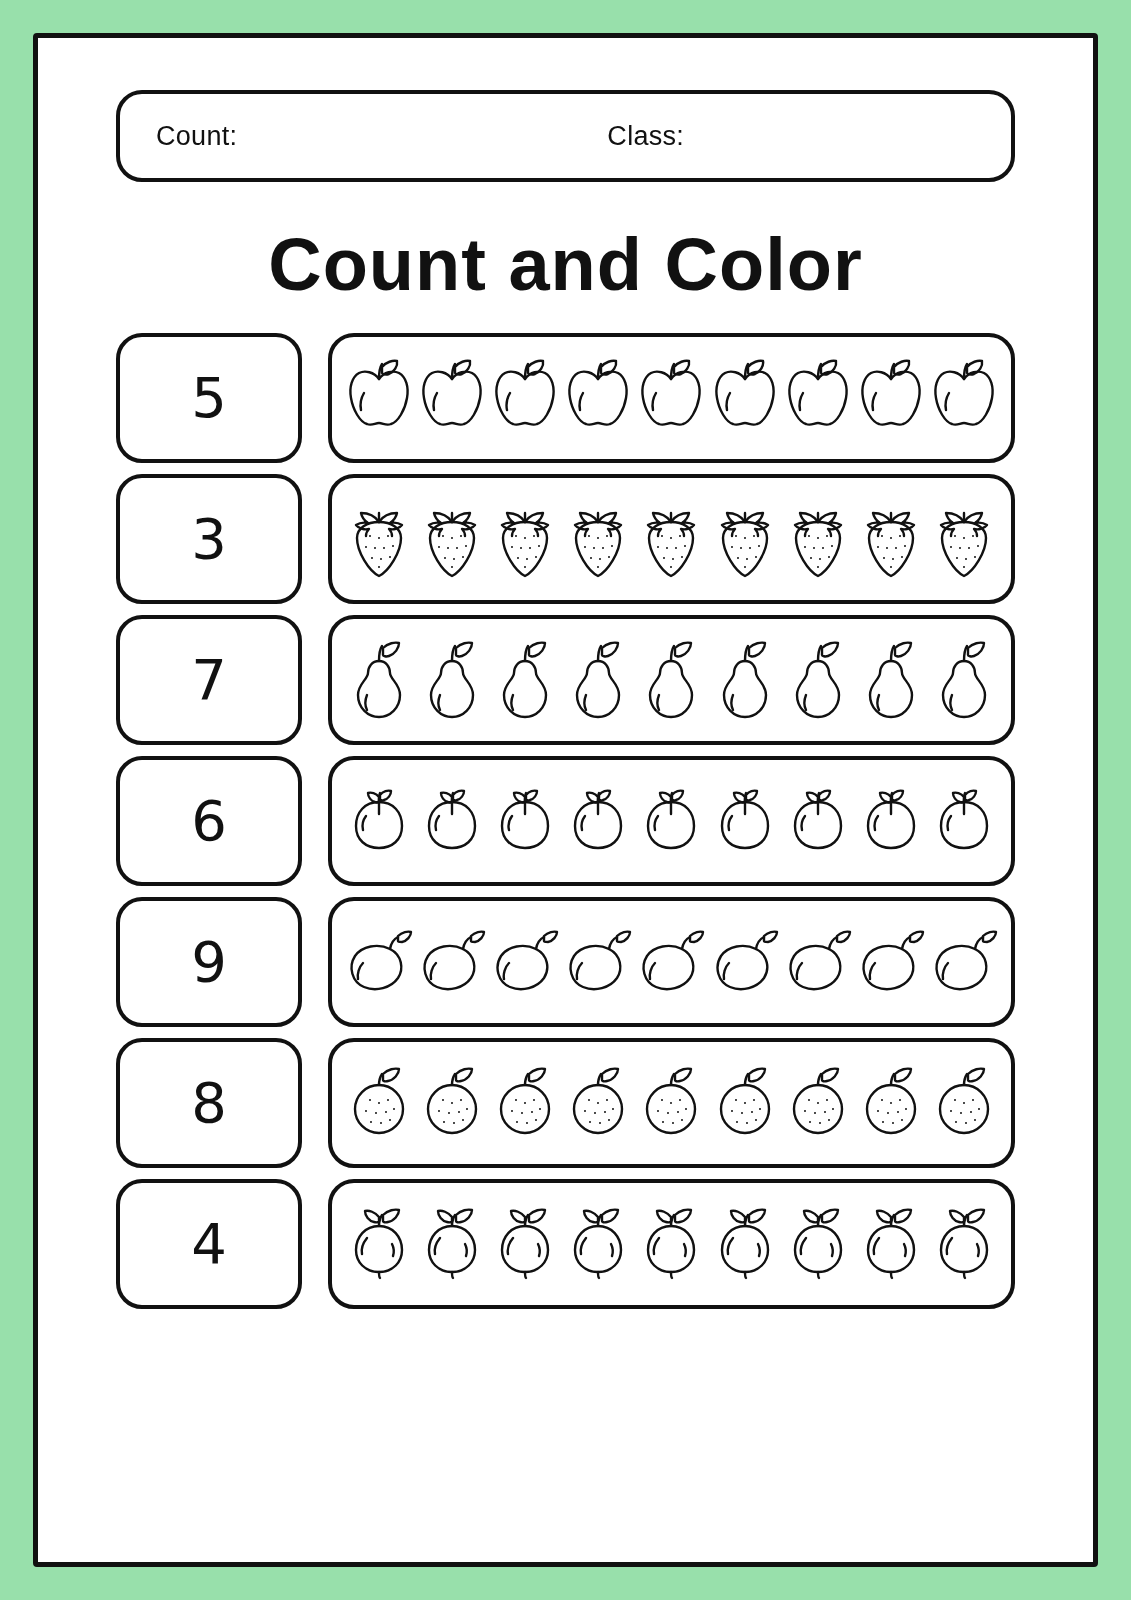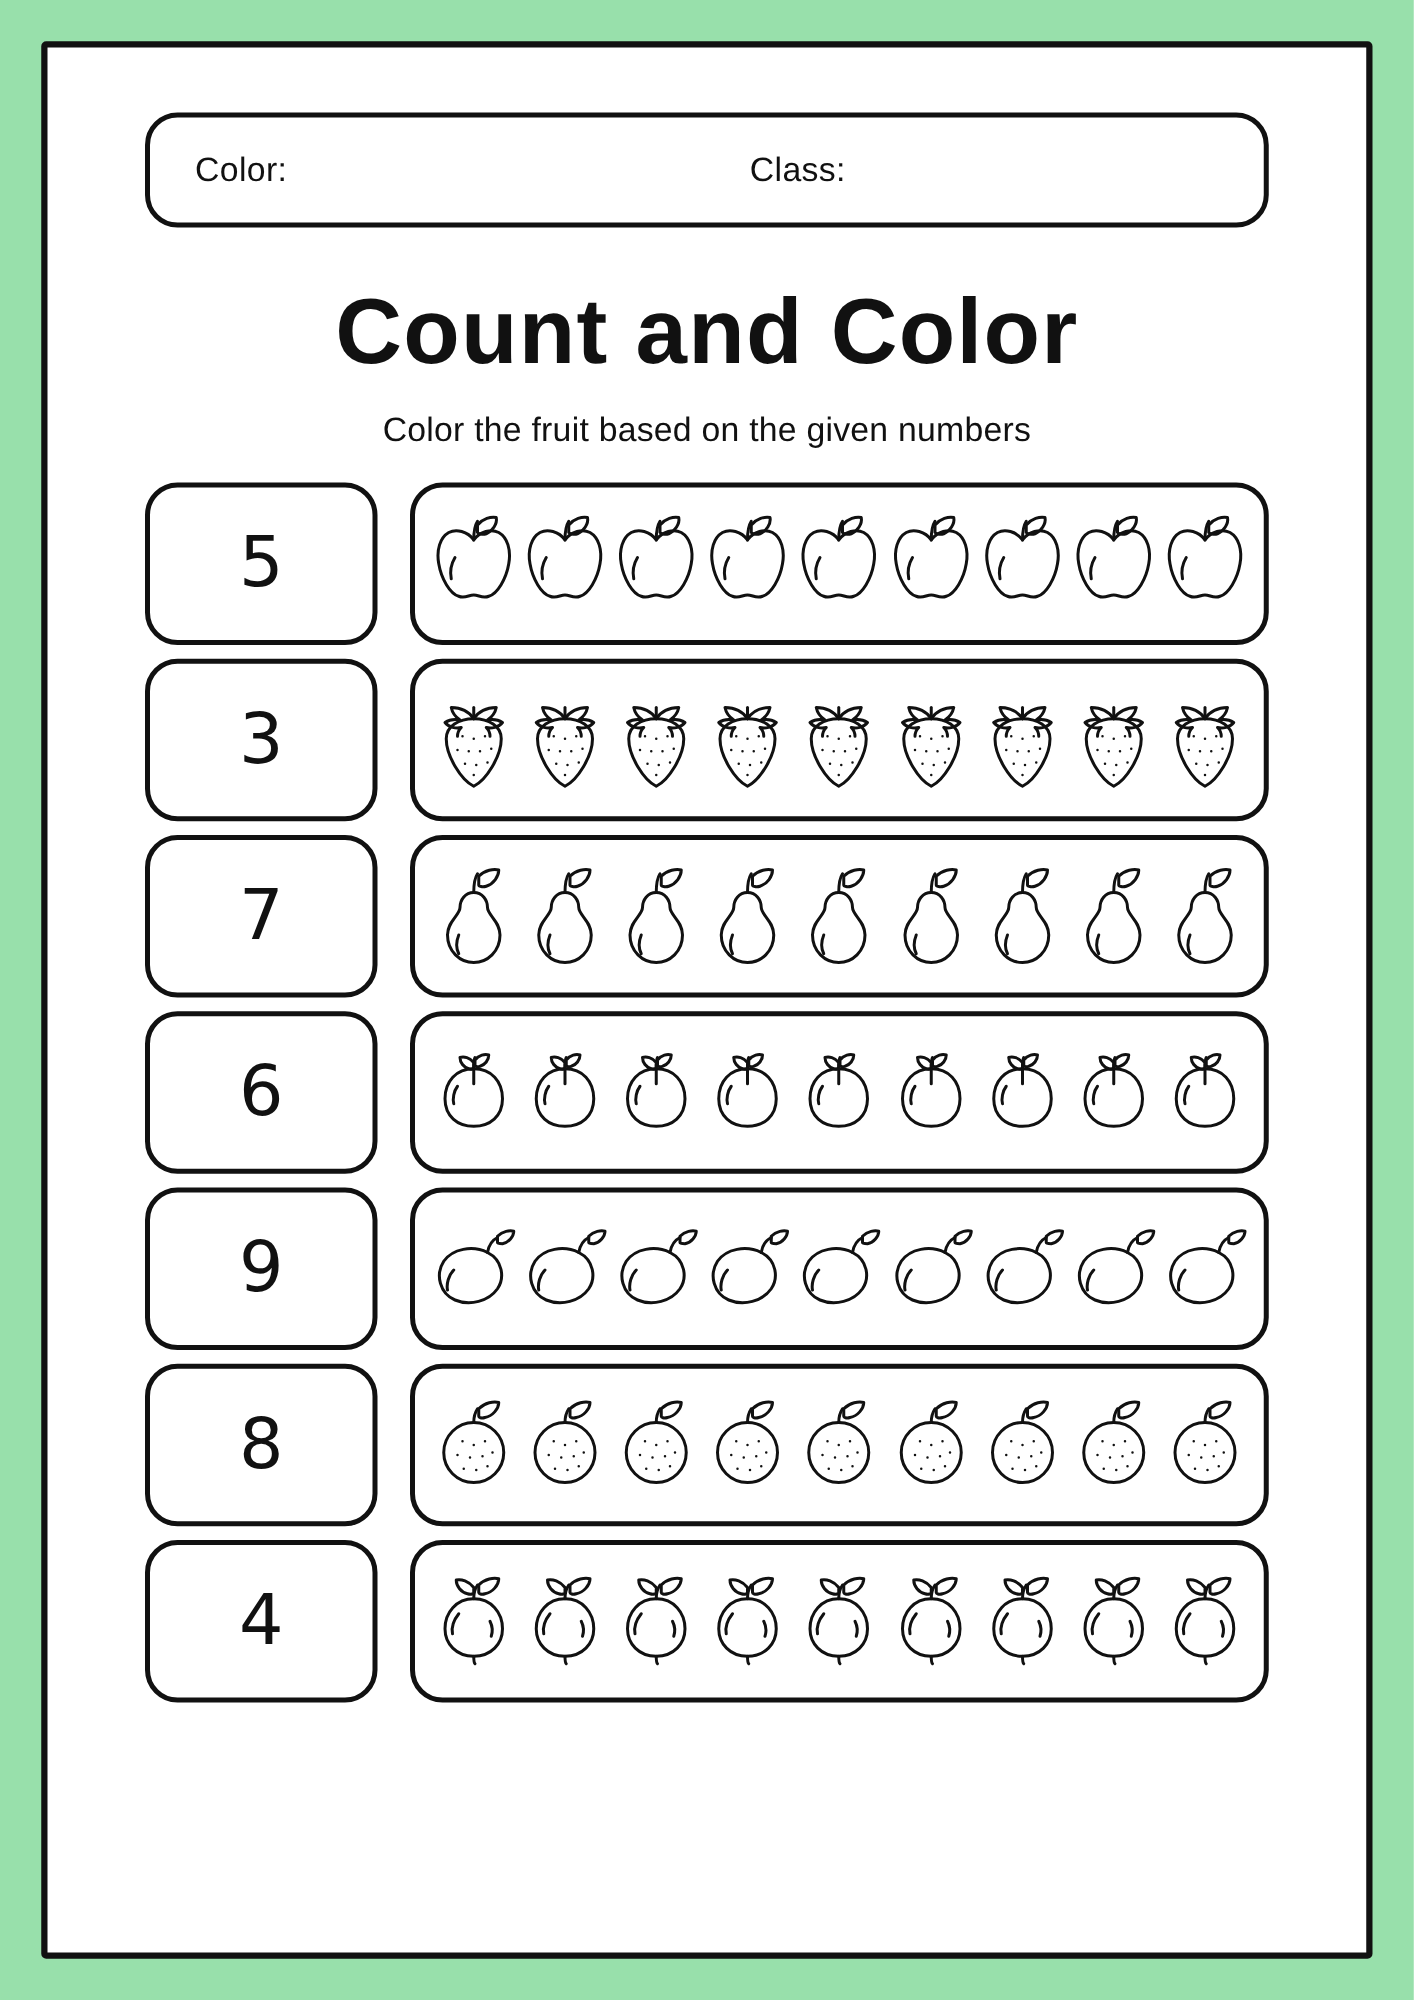--- a/index.html
+++ b/index.html
@@ -108,26 +108,25 @@
   .fruit { flex: none; line-height: 0; }
   .fruit svg { display: block; }
 </style>
 </head>
 <body>
 
 <div class="page">
   <div class="inner">
 
     <div class="namebar">
-      <div class="field f-name">Color:</div>
+      <div class="field f-name">Count:</div>
       <div class="field f-class">Class:</div>
     </div>
 
     <div class="title">Count and Color</div>
-    <div class="subtitle">Color the fruit based on the given numbers</div>
 
     <div class="rows" id="rows">
         <div class="row">
           <div class="numbox">
             <span>5</span>
           </div>
           <div class="fruitbox">
             <div class="fruit">
               <svg width="66" height="82" viewBox="0 0 66 82">
       <path fill="none" stroke="#111111" stroke-width="2.4" stroke-linecap="round" stroke-linejoin="round" d="M33 22c-5-7-14-9-20-6-7 4-10 14-8 25 2 12 9 24 16 26 5 2 8-1 12-1s7 3 12 1c7-2 14-14 16-26 2-11-1-21-8-25-6-3-15-1-20 6z"></path>

